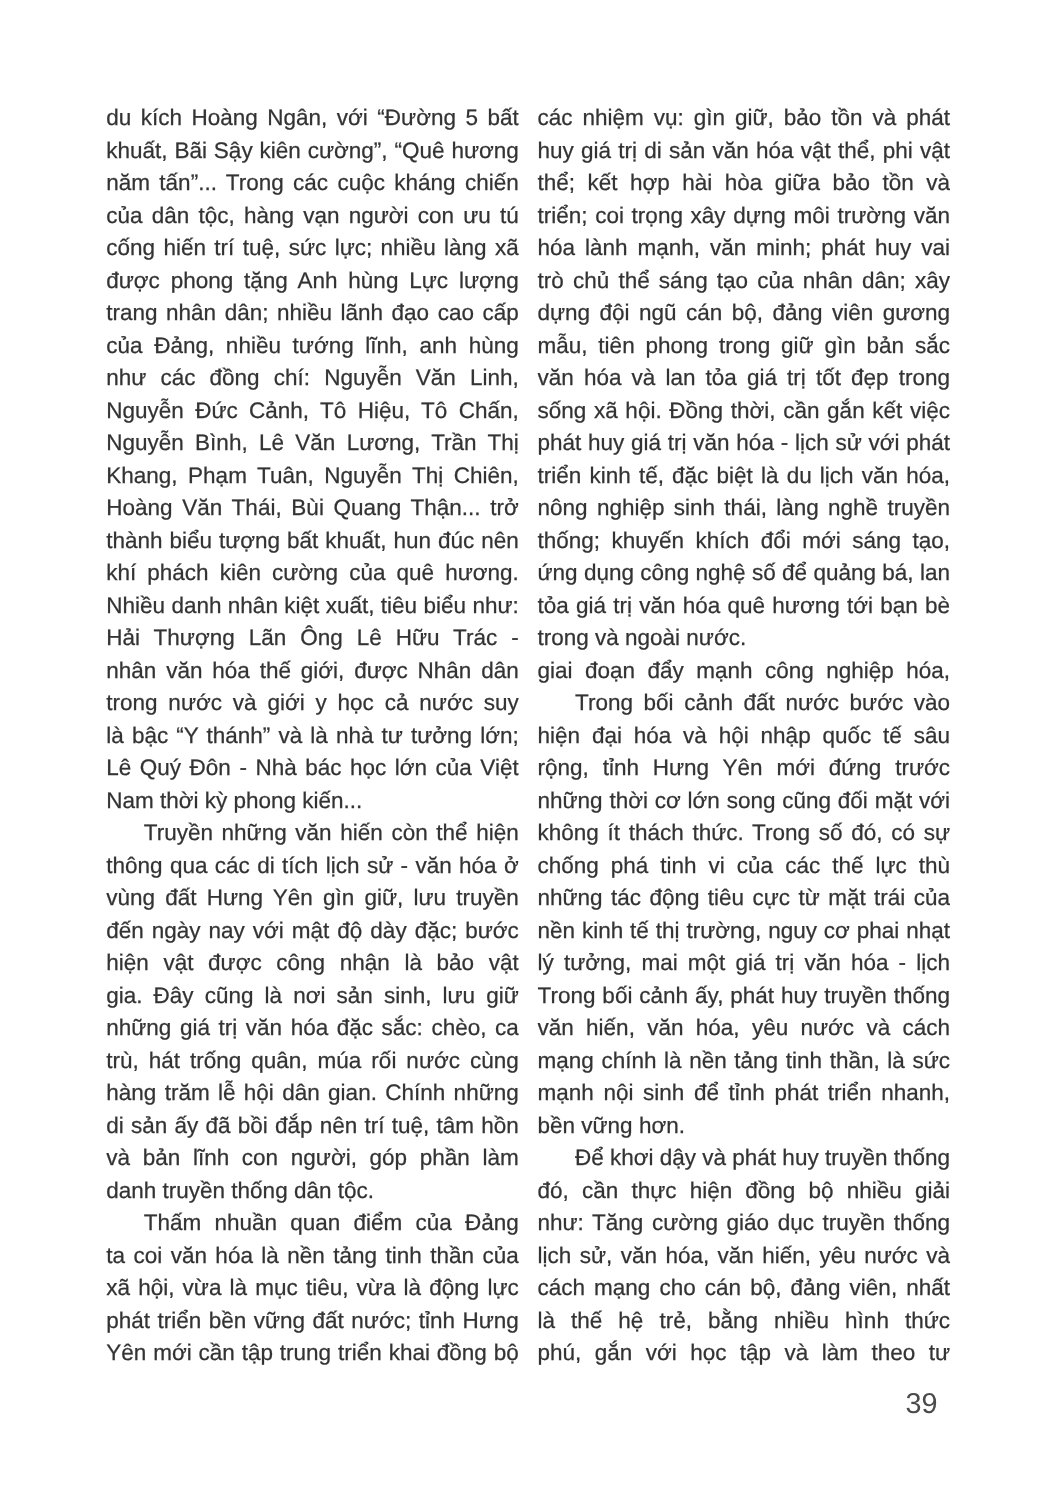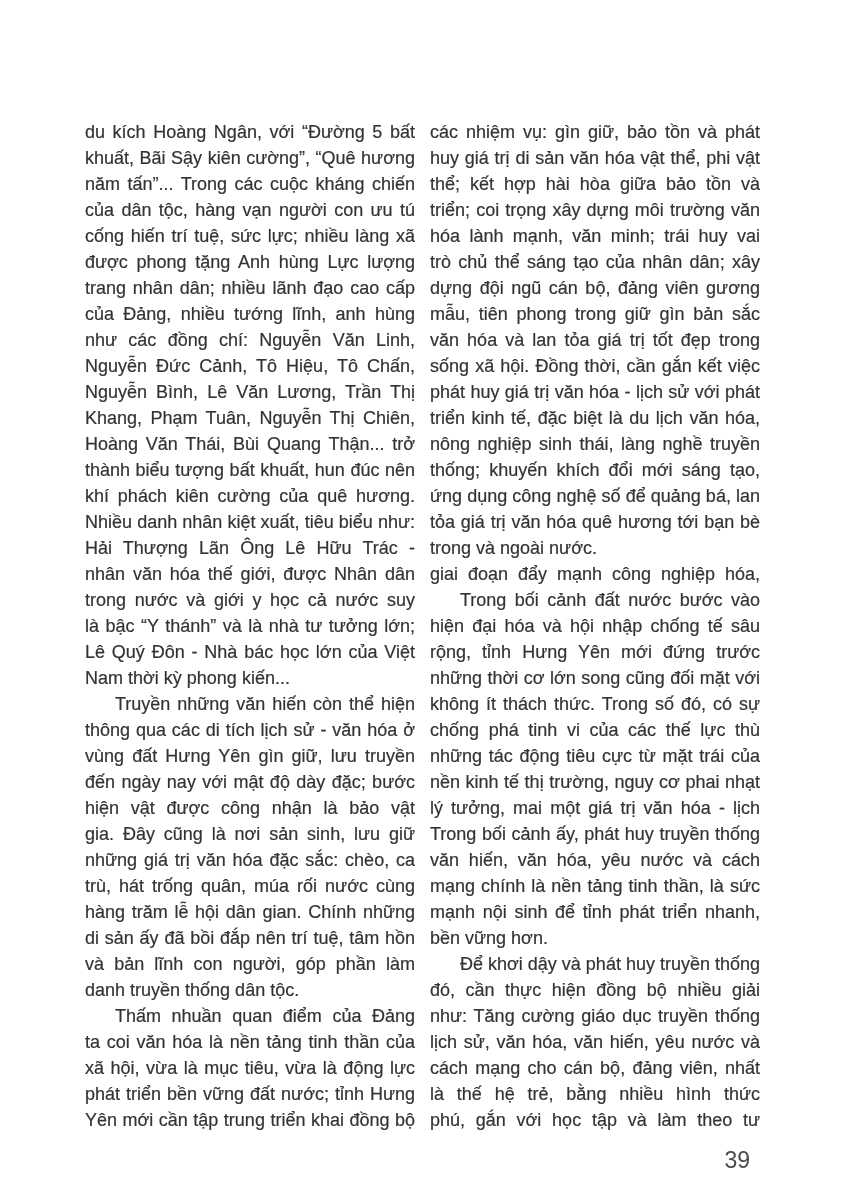--- a/index.html
+++ b/index.html
@@ -10,21 +10,20 @@
     width: 845px;
     height: 1200px;
     background: var(--bg-color, #ffffff);
     position: relative;
     overflow: hidden;
     font-family: "Liberation Sans", sans-serif;
   }
   .page {
     position: absolute;
     inset: 0;
-    margin-top: 38px;
   }
   .columns {
     position: absolute;
     left: 85px;
     top: 81px;
     width: 675px;
     display: flex;
     gap: 15px;
   }
   .col {
@@ -99,36 +98,36 @@
         <div class="line">ta coi văn hóa là nền tảng tinh thần của</div>
         <div class="line">xã hội, vừa là mục tiêu, vừa là động lực</div>
         <div class="line">phát triển bền vững đất nước; tỉnh Hưng</div>
         <div class="line">Yên mới cần tập trung triển khai đồng bộ</div>
       </div>
     <div class="col" id="col-right">
         <div class="line">các nhiệm vụ: gìn giữ, bảo tồn và phát</div>
         <div class="line">huy giá trị di sản văn hóa vật thể, phi vật</div>
         <div class="line">thể; kết hợp hài hòa giữa bảo tồn và phát</div>
         <div class="line">triển; coi trọng xây dựng môi trường văn</div>
-        <div class="line">hóa lành mạnh, văn minh; trái huy vai</div>
+        <div class="line">hóa lành mạnh, văn minh; phát huy vai</div>
         <div class="line">trò chủ thể sáng tạo của nhân dân; xây</div>
         <div class="line">dựng đội ngũ cán bộ, đảng viên gương</div>
         <div class="line">mẫu, tiên phong trong giữ gìn bản sắc</div>
         <div class="line">văn hóa và lan tỏa giá trị tốt đẹp trong đời</div>
         <div class="line">sống xã hội. Đồng thời, cần gắn kết việc</div>
         <div class="line">phát huy giá trị văn hóa - lịch sử với phát</div>
         <div class="line">triển kinh tế, đặc biệt là du lịch văn hóa,</div>
         <div class="line">nông nghiệp sinh thái, làng nghề truyền</div>
         <div class="line">thống; khuyến khích đổi mới sáng tạo,</div>
         <div class="line">ứng dụng công nghệ số để quảng bá, lan</div>
         <div class="line">tỏa giá trị văn hóa quê hương tới bạn bè</div>
         <div class="line end">trong và ngoài nước.</div>
         <div class="line">giai đoạn đẩy mạnh công nghiệp hóa,</div>
         <div class="line indent">Trong bối cảnh đất nước bước vào</div>
-        <div class="line">hiện đại hóa và hội nhập chống tế sâu</div>
+        <div class="line">hiện đại hóa và hội nhập quốc tế sâu</div>
         <div class="line">rộng, tỉnh Hưng Yên mới đứng trước</div>
         <div class="line">những thời cơ lớn song cũng đối mặt với</div>
         <div class="line">không ít thách thức. Trong số đó, có sự</div>
         <div class="line">chống phá tinh vi của các thế lực thù địch;</div>
         <div class="line">những tác động tiêu cực từ mặt trái của</div>
         <div class="line">nền kinh tế thị trường, nguy cơ phai nhạt</div>
         <div class="line">lý tưởng, mai một giá trị văn hóa - lịch sử.</div>
         <div class="line">Trong bối cảnh ấy, phát huy truyền thống</div>
         <div class="line">văn hiến, văn hóa, yêu nước và cách</div>
         <div class="line">mạng chính là nền tảng tinh thần, là sức</div>

